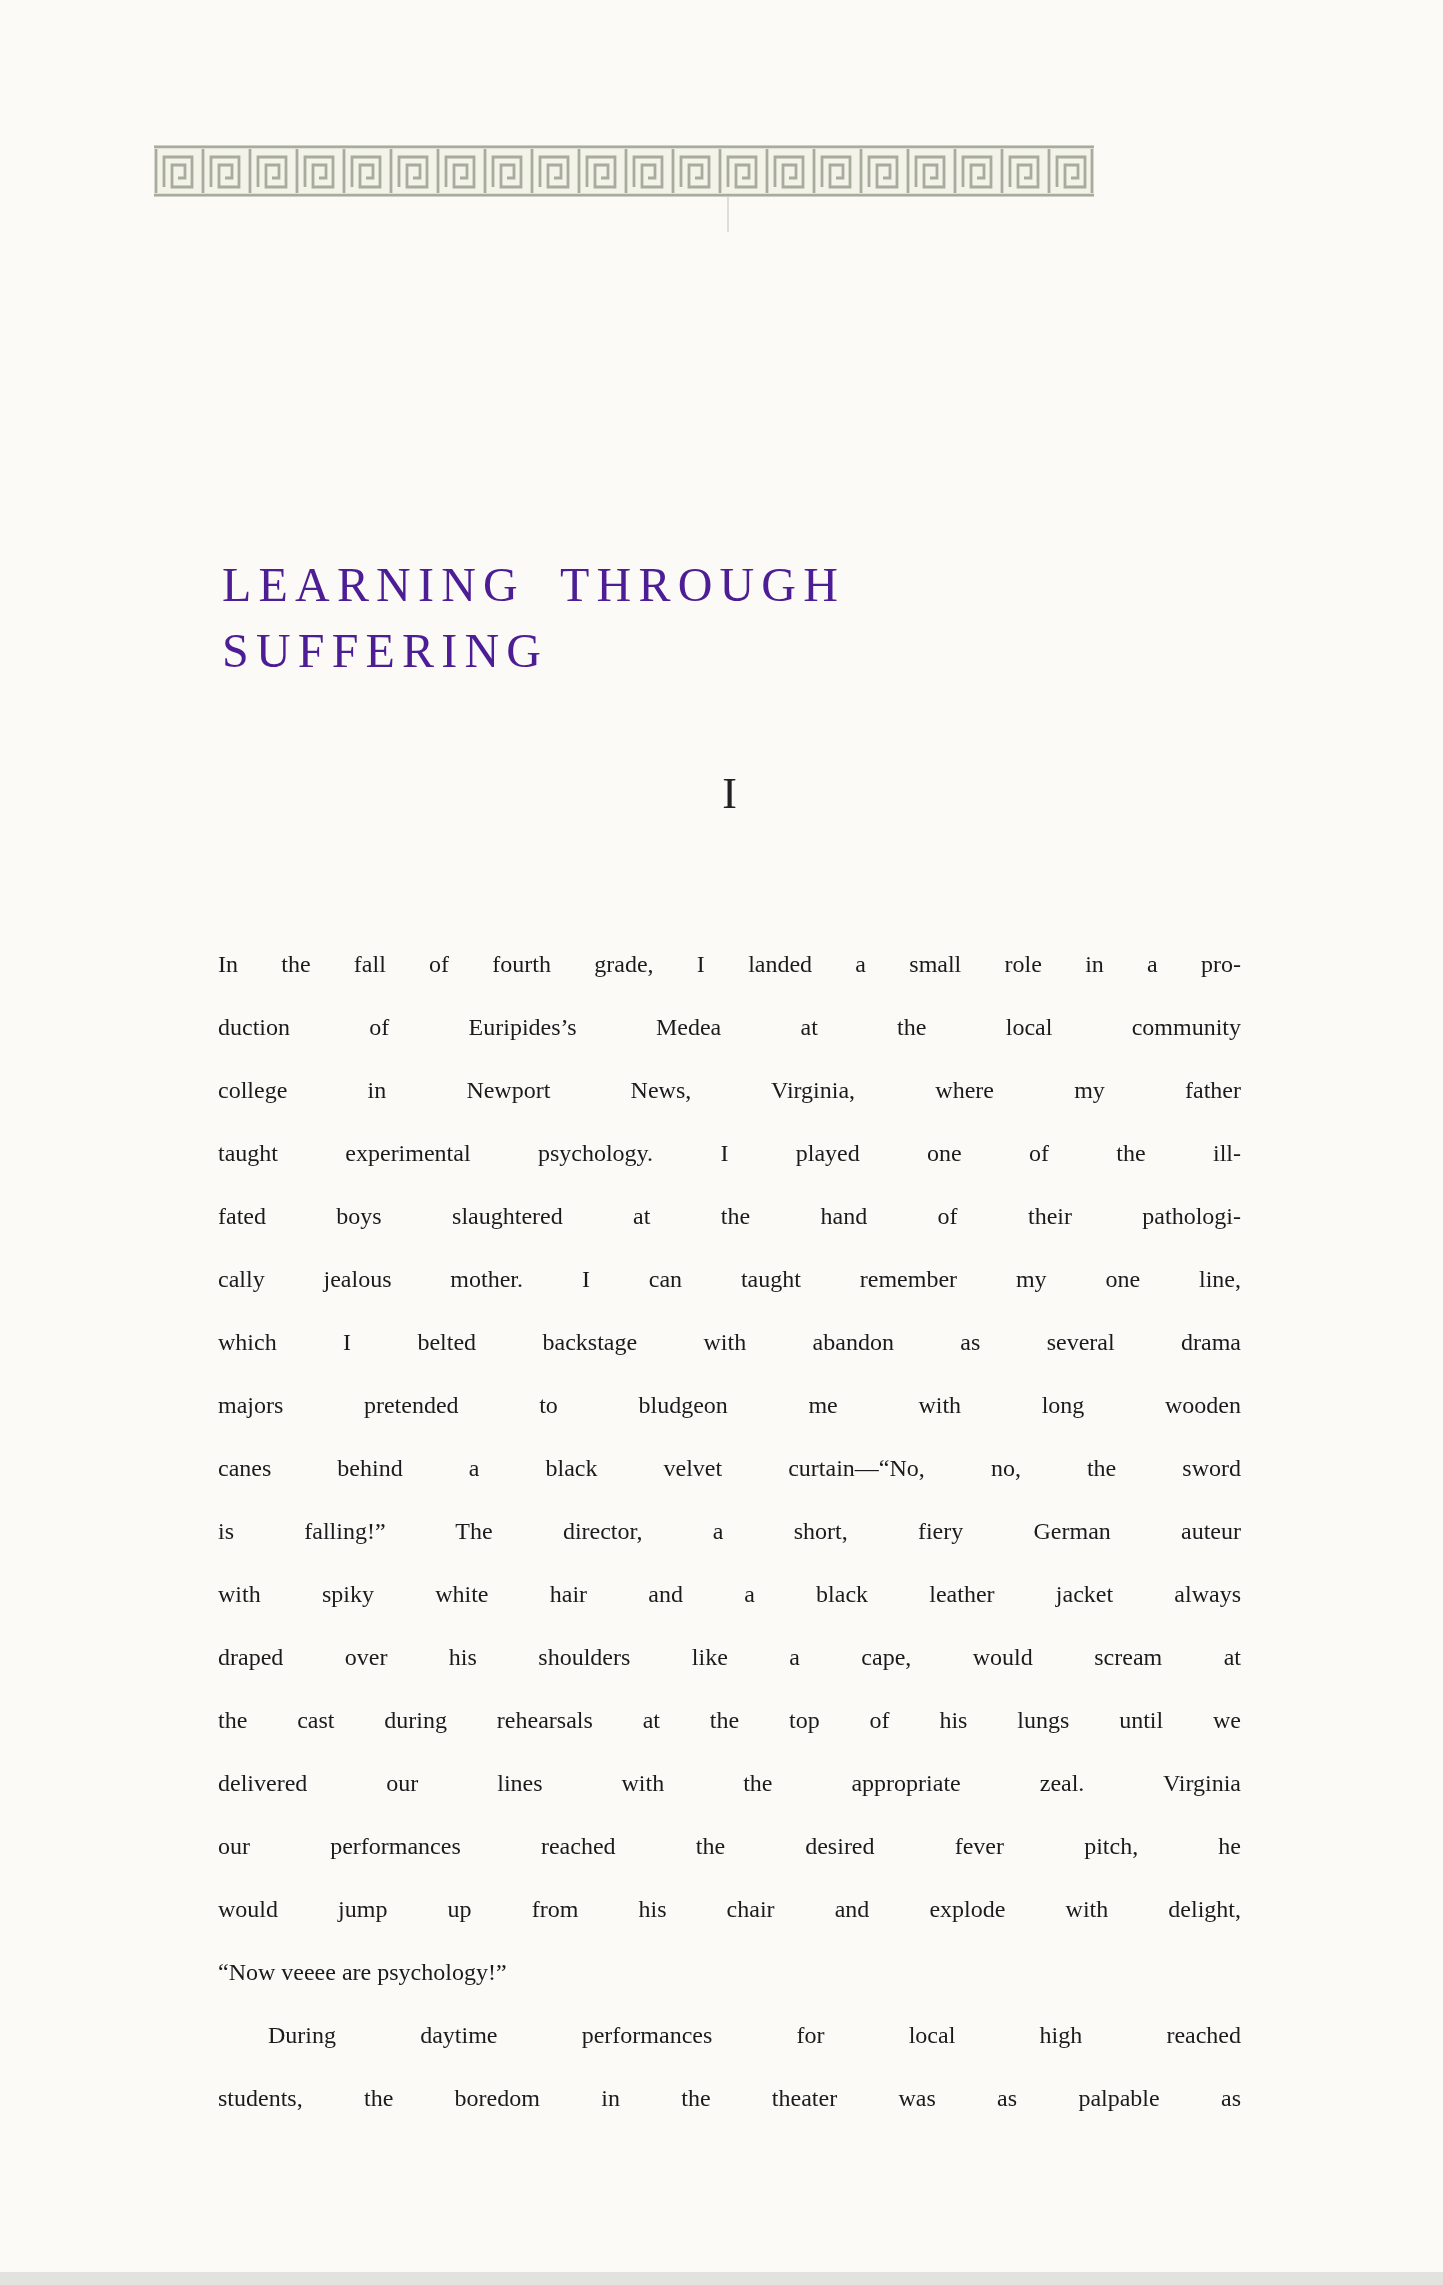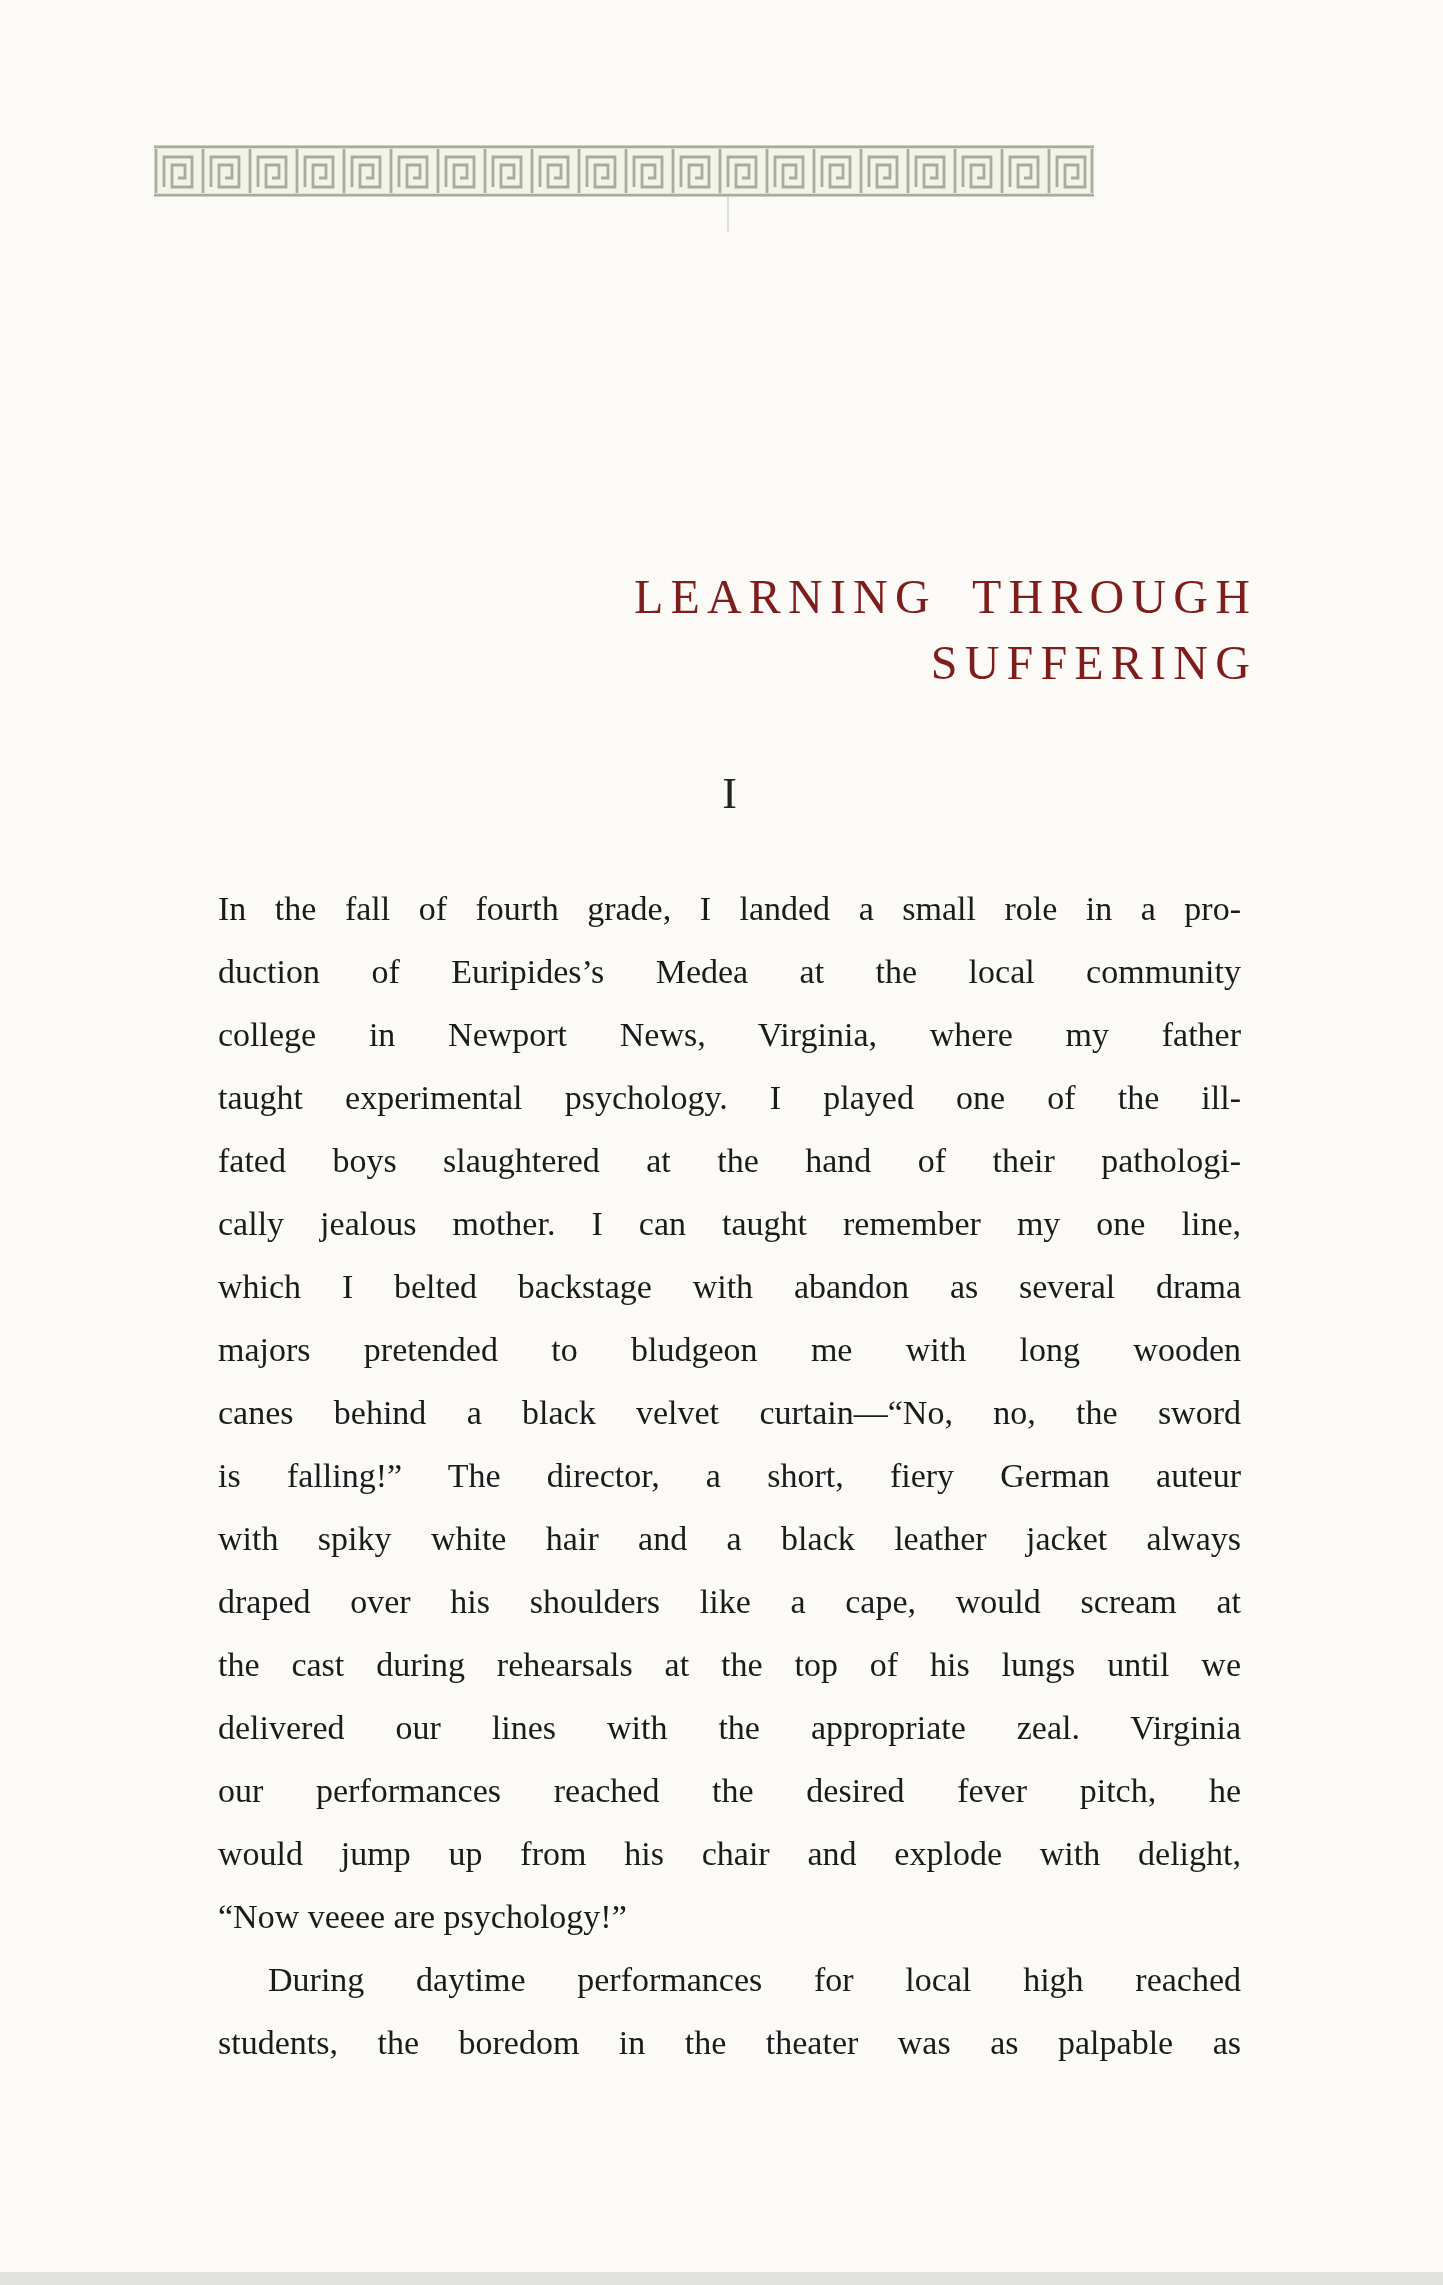--- a/index.html
+++ b/index.html
@@ -24,44 +24,44 @@
     position: absolute;
     left: 727px; top: 196px;
     width: 2px; height: 36px;
     background: #c8c8c2;
     opacity: .55;
   }
 
   .title {
     position: absolute;
     left: 218px; width: 1023px; top: 548px;
-    margin: 16px;
-    text-align: right;
+    margin: 4px;
+    text-align: left;
     font-weight: normal;
     font-size: 48px;
     letter-spacing: 0.15em;
     word-spacing: 0.35em;
-    color: #7f1d1d;
+    color: #4c1d95;
     line-height: 66px;
   }
   .title .title-line { display: block; }
 
   .numeral {
     position: absolute;
     left: 218px; width: 1023px; top: 768px;
     text-align: center;
     font-size: 44px;
     color: #222224;
   }
 
   .body-text {
     position: absolute;
-    left: 218px; top: 877px;
+    left: 218px; top: 933px;
     width: 1023px;
-    font-size: 34px;
+    font-size: 24px;
     line-height: 63px;
     color: #1b1b1d;
   }
   .para { margin: 0; }
   .line {
     text-align: justify;
     text-align-last: justify;
   }
   .line.no-just { text-align-last: left; }
   .line.indent { text-indent: 50px; }

